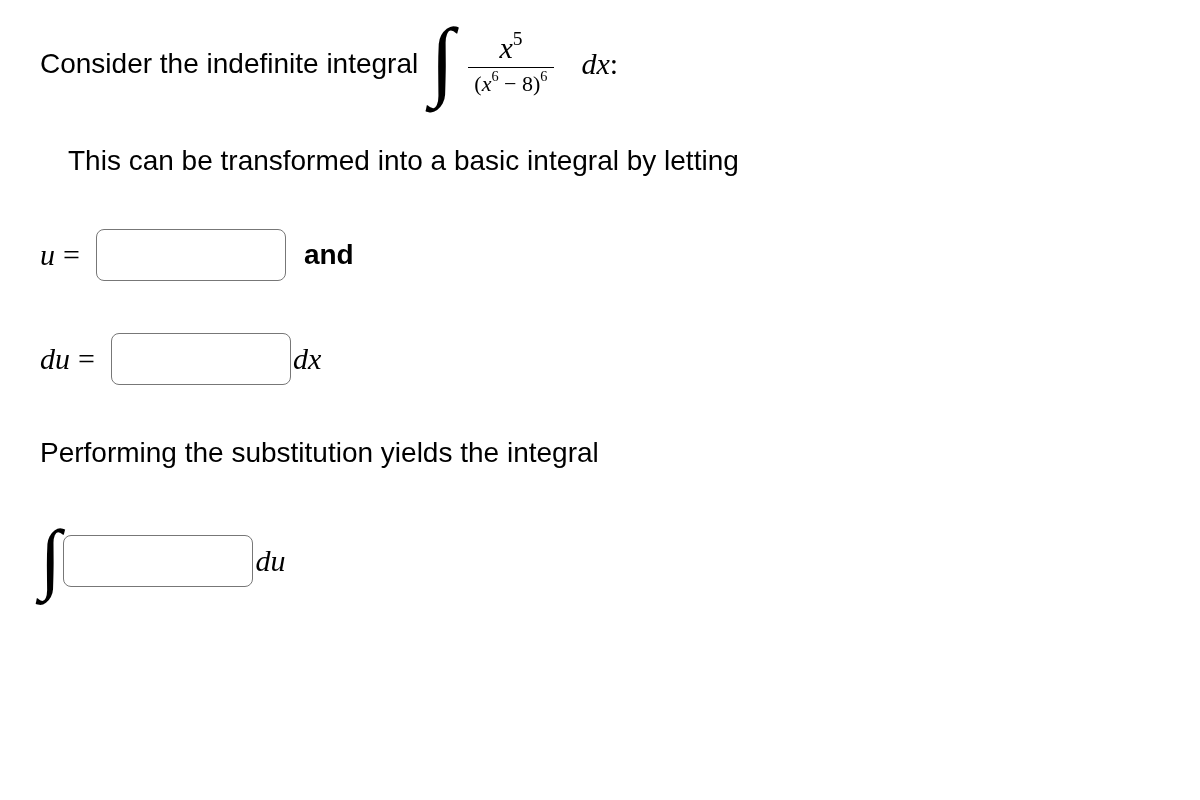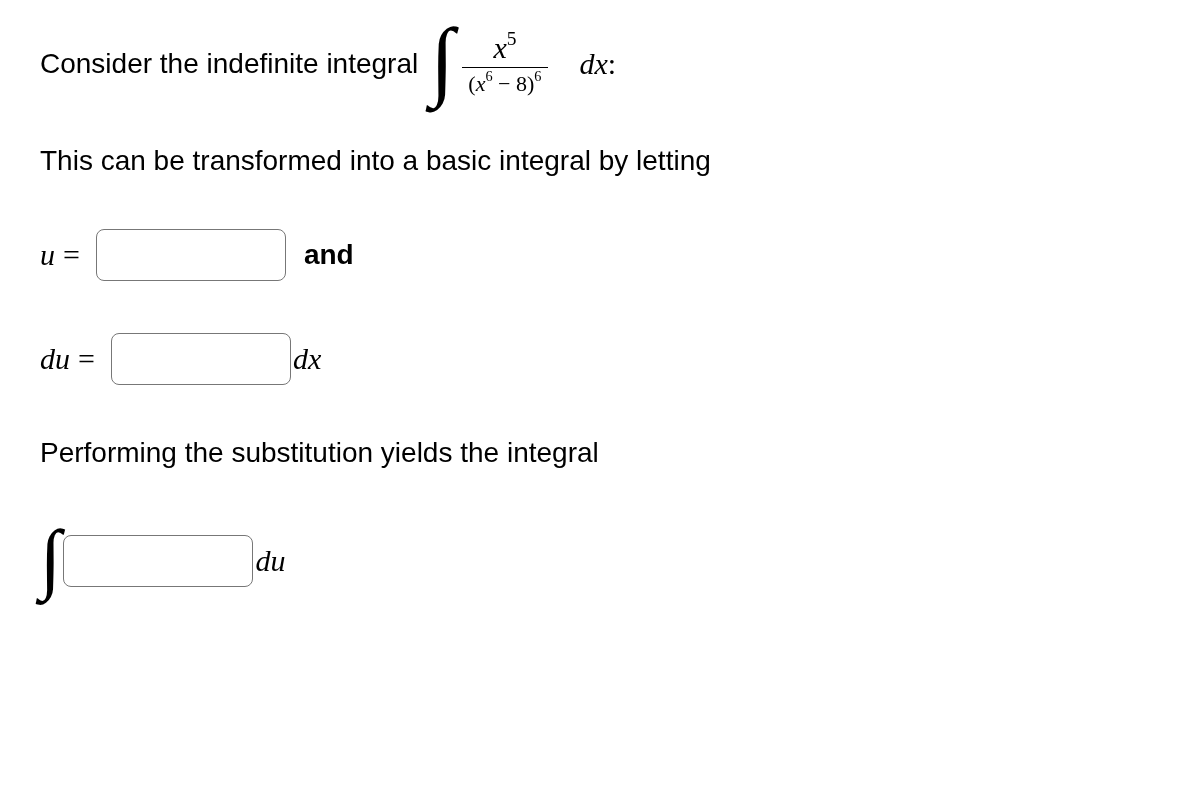--- a/index.html
+++ b/index.html
@@ -35,21 +35,21 @@
       font-weight: 300;
       position: relative;
       top: -4px;
       margin-right: 2px;
     }
     .frac {
       display: inline-flex;
       flex-direction: column;
       align-items: center;
       font-family: 'Times New Roman', serif;
-      margin: 0 6px;
+      margin: 0 12px;
     }
     .frac-num {
       padding: 0 6px 2px 6px;
       font-size: 30px;
     }
     .frac-den {
       border-top: 1.5px solid #000;
       padding: 2px 6px 0 6px;
       font-size: 22px;
     }
@@ -62,24 +62,25 @@
     .mathit {
       font-family: 'Times New Roman', serif;
       font-style: italic;
     }
     .mathrm {
       font-family: 'Times New Roman', serif;
     }
     .after-frac {
       font-family: 'Times New Roman', serif;
       font-size: 30px;
-      margin-left: 26px;
+      margin-left: 16px;
     }
     .line-transform {
       margin-bottom: 52px;
+      margin-left: 28px;
     }
     .row {
       display: flex;
       align-items: center;
       margin-bottom: 52px;
     }
     .input-box {
       border: 1.5px solid #777;
       border-radius: 8px;
       height: 52px;

